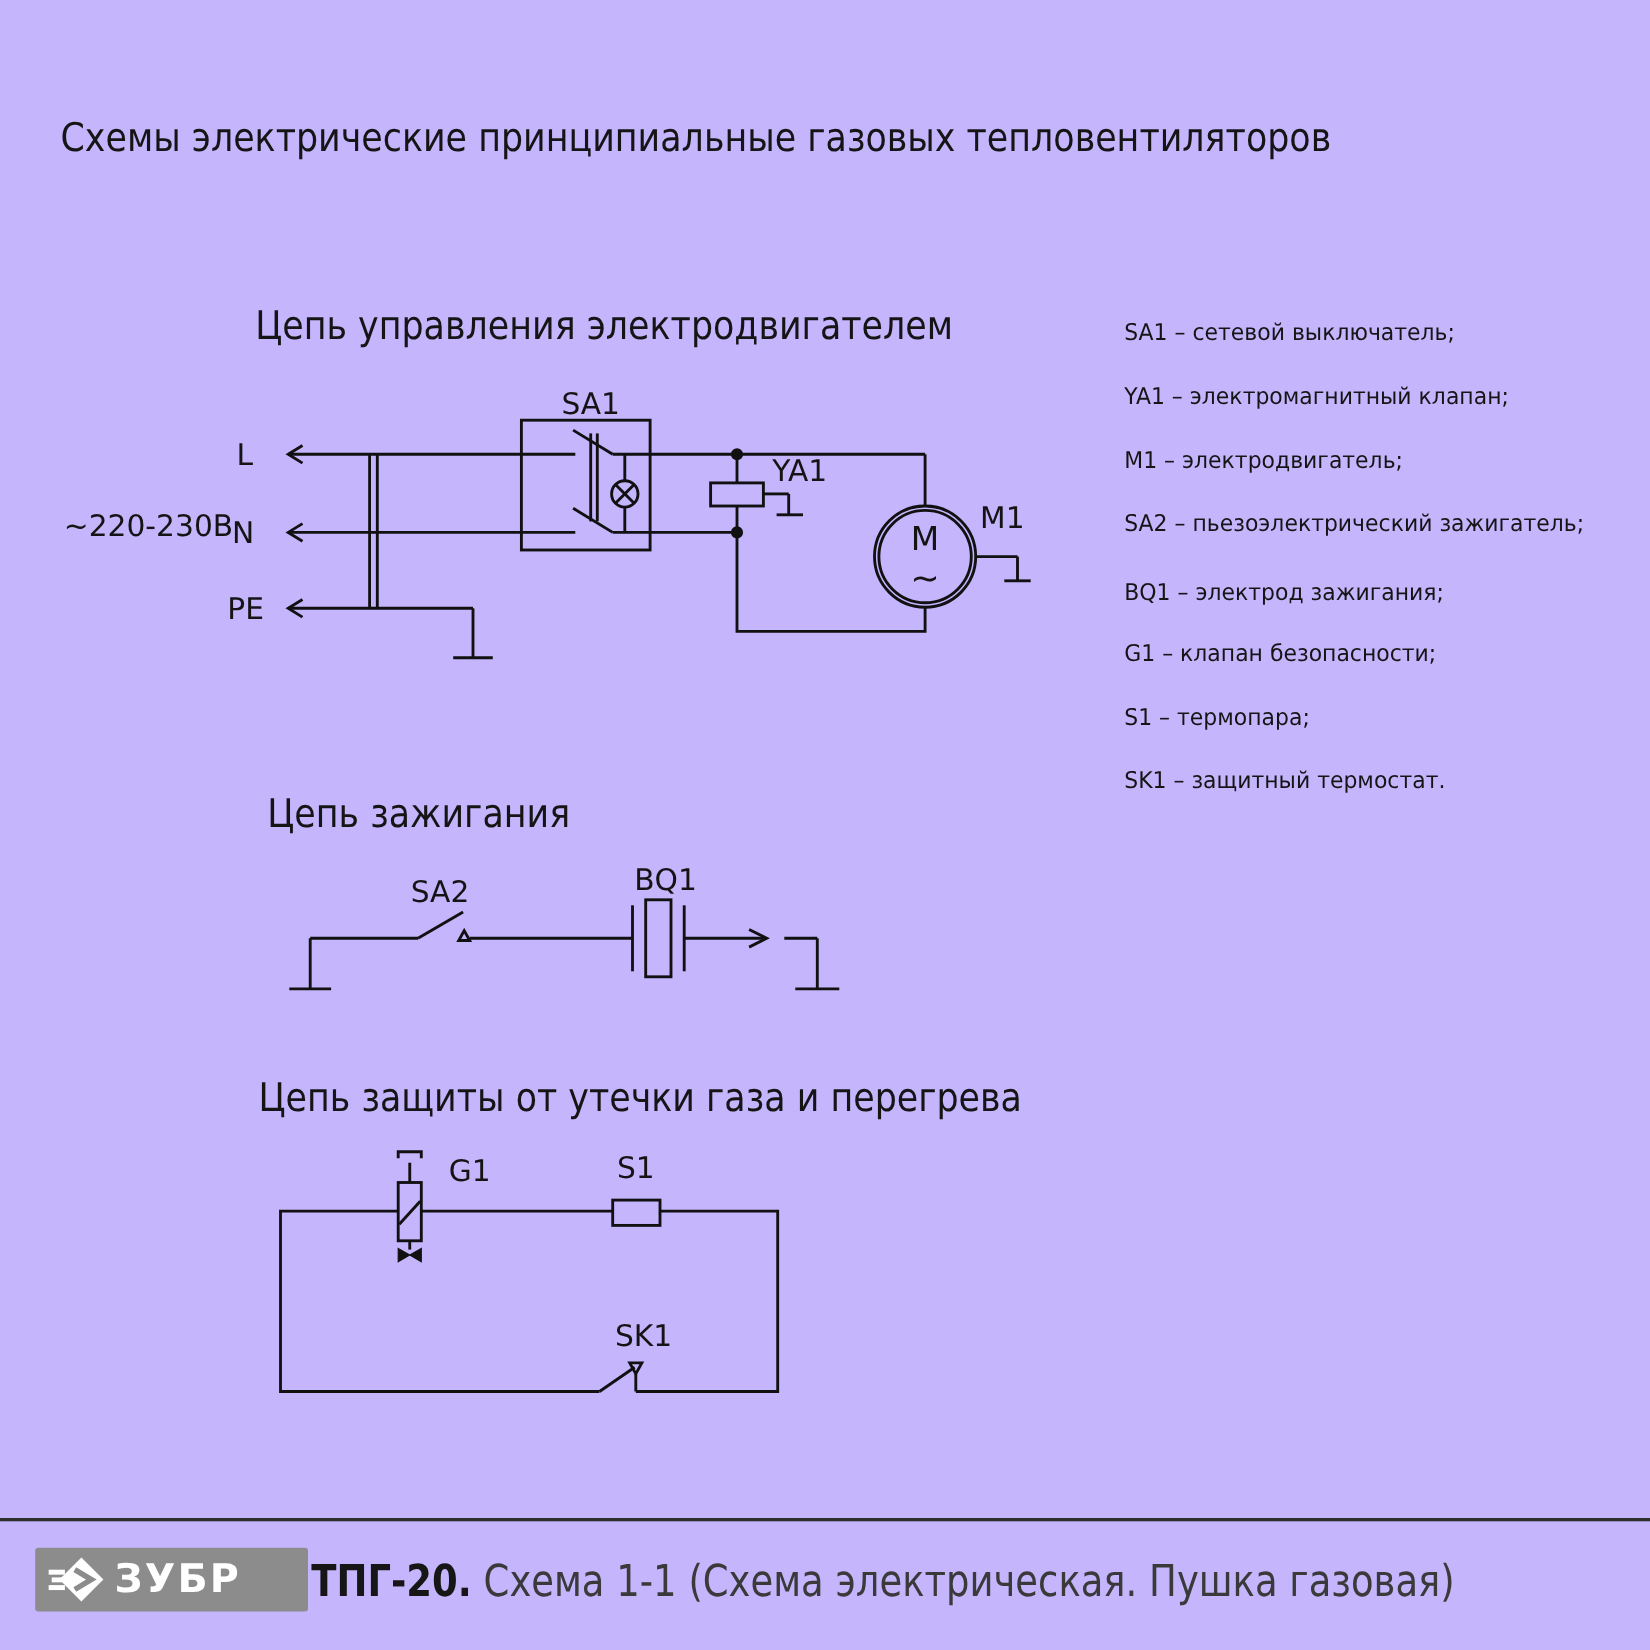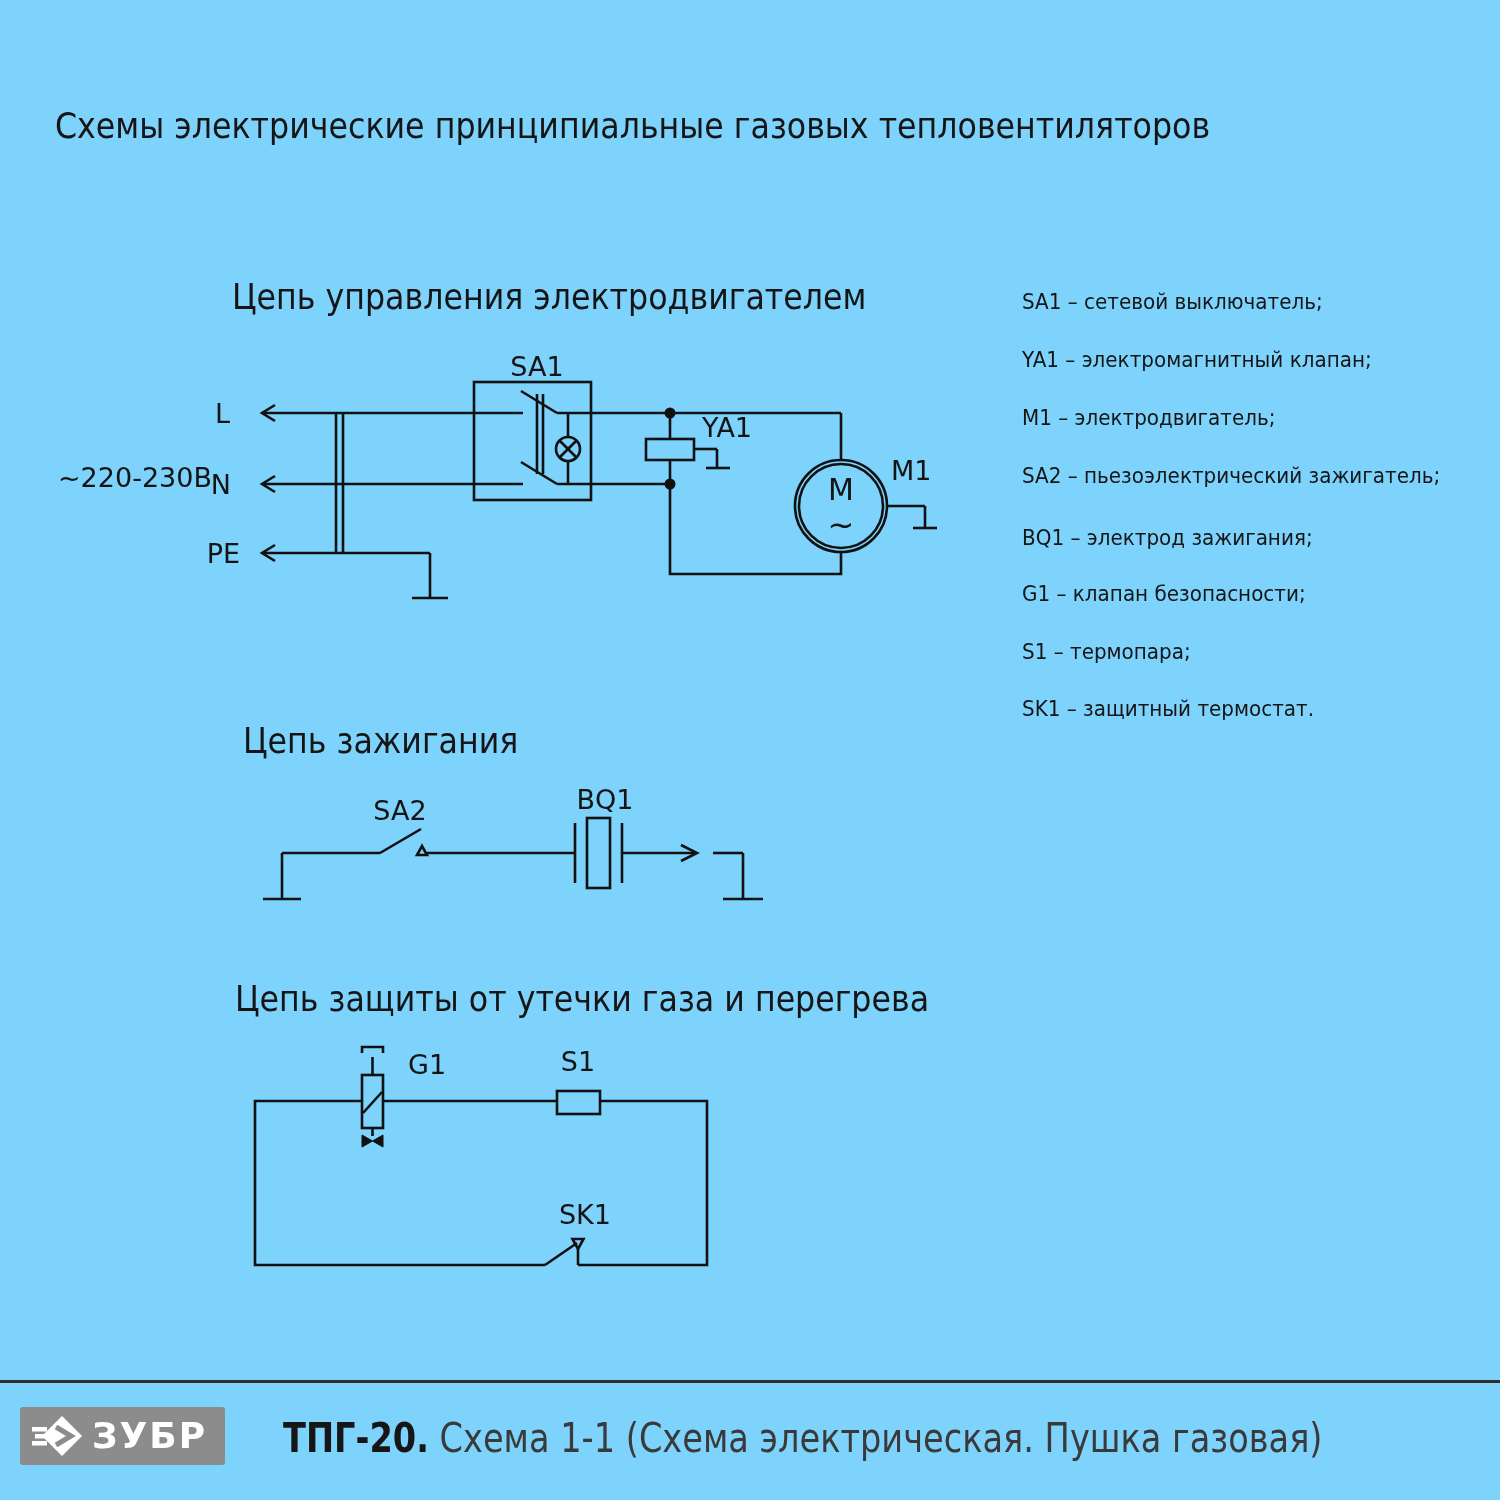--- a/index.html
+++ b/index.html
@@ -1,33 +1,33 @@
 <!DOCTYPE html>
 <html><head>
 <meta charset="utf-8">
 <style>
   html,body{margin:0;padding:0;background:#fff;}
-  .page{position:relative;width:1500px;height:1500px;background:#7dd3fc;overflow:hidden;
+  .page{position:relative;width:1500px;height:1500px;background:#c4b5fd;overflow:hidden;
         font-family:"DejaVu Sans",sans-serif;color:#111;}
   .gost{position:absolute;white-space:nowrap;color:#151515;transform:scaleX(0.88);transform-origin:0 0;}
   .title-main{left:55px;top:105px;font-size:36px;}
   .title-sec1{left:232px;top:276px;font-size:36px;}
   .title-sec2{left:243px;top:720px;font-size:36px;}
   .title-sec3{left:235px;top:978px;font-size:36px;}
   .wires{position:absolute;left:0;top:0;}
   .wires path,.wires rect,.wires circle,.wires polygon{stroke:#111;stroke-width:2.6;fill:none;
         stroke-linecap:butt;stroke-linejoin:miter;}
   .wires .dot{fill:#111;stroke:none;}
   .wires .solid{fill:#111;stroke:#111;stroke-width:1;}
   .wires text{font-family:"DejaVu Sans",sans-serif;fill:#141414;stroke:none;}
   .lbl{font-size:27px;}
   .legend-item{position:absolute;left:1022px;font-size:21px;white-space:nowrap;color:#151515;
         transform:scaleX(0.95);transform-origin:0 0;}
   .divider{position:absolute;left:0;top:1380px;width:1500px;height:3px;background:#2e2e2e;}
-  .logo{position:absolute;left:20px;top:1407px;width:205px;height:58px;background:#8c8c8c;
+  .logo{position:absolute;left:32px;top:1407px;width:248px;height:58px;background:#8c8c8c;
         border-radius:3px;display:flex;align-items:center;padding-left:12px;box-sizing:border-box;gap:8px;}
   .logo-text{color:#fff;font-size:36px;font-weight:bold;letter-spacing:2px;line-height:1;}
   .footer-line{position:absolute;left:283px;top:1415px;font-size:40px;white-space:nowrap;
         transform:scaleX(0.84);transform-origin:0 0;}
   .footer-model{font-weight:bold;color:#161616;}
   .footer-caption{font-weight:normal;color:#3a3a3a;}
 </style>
 </head>
 <body>
 

